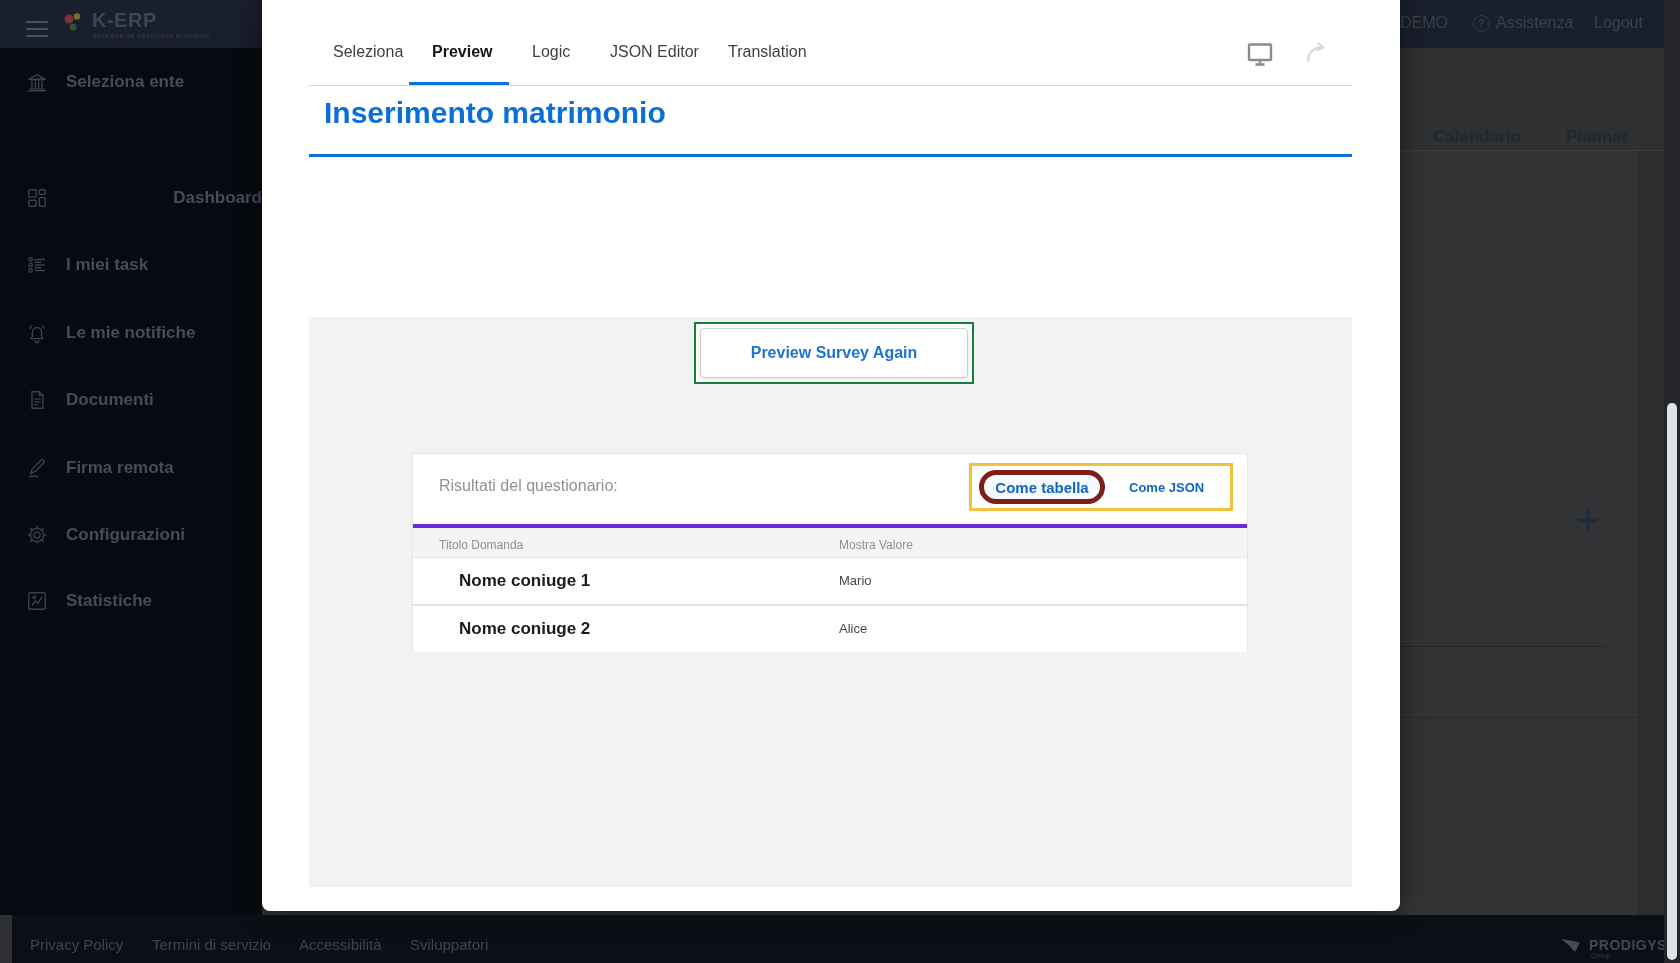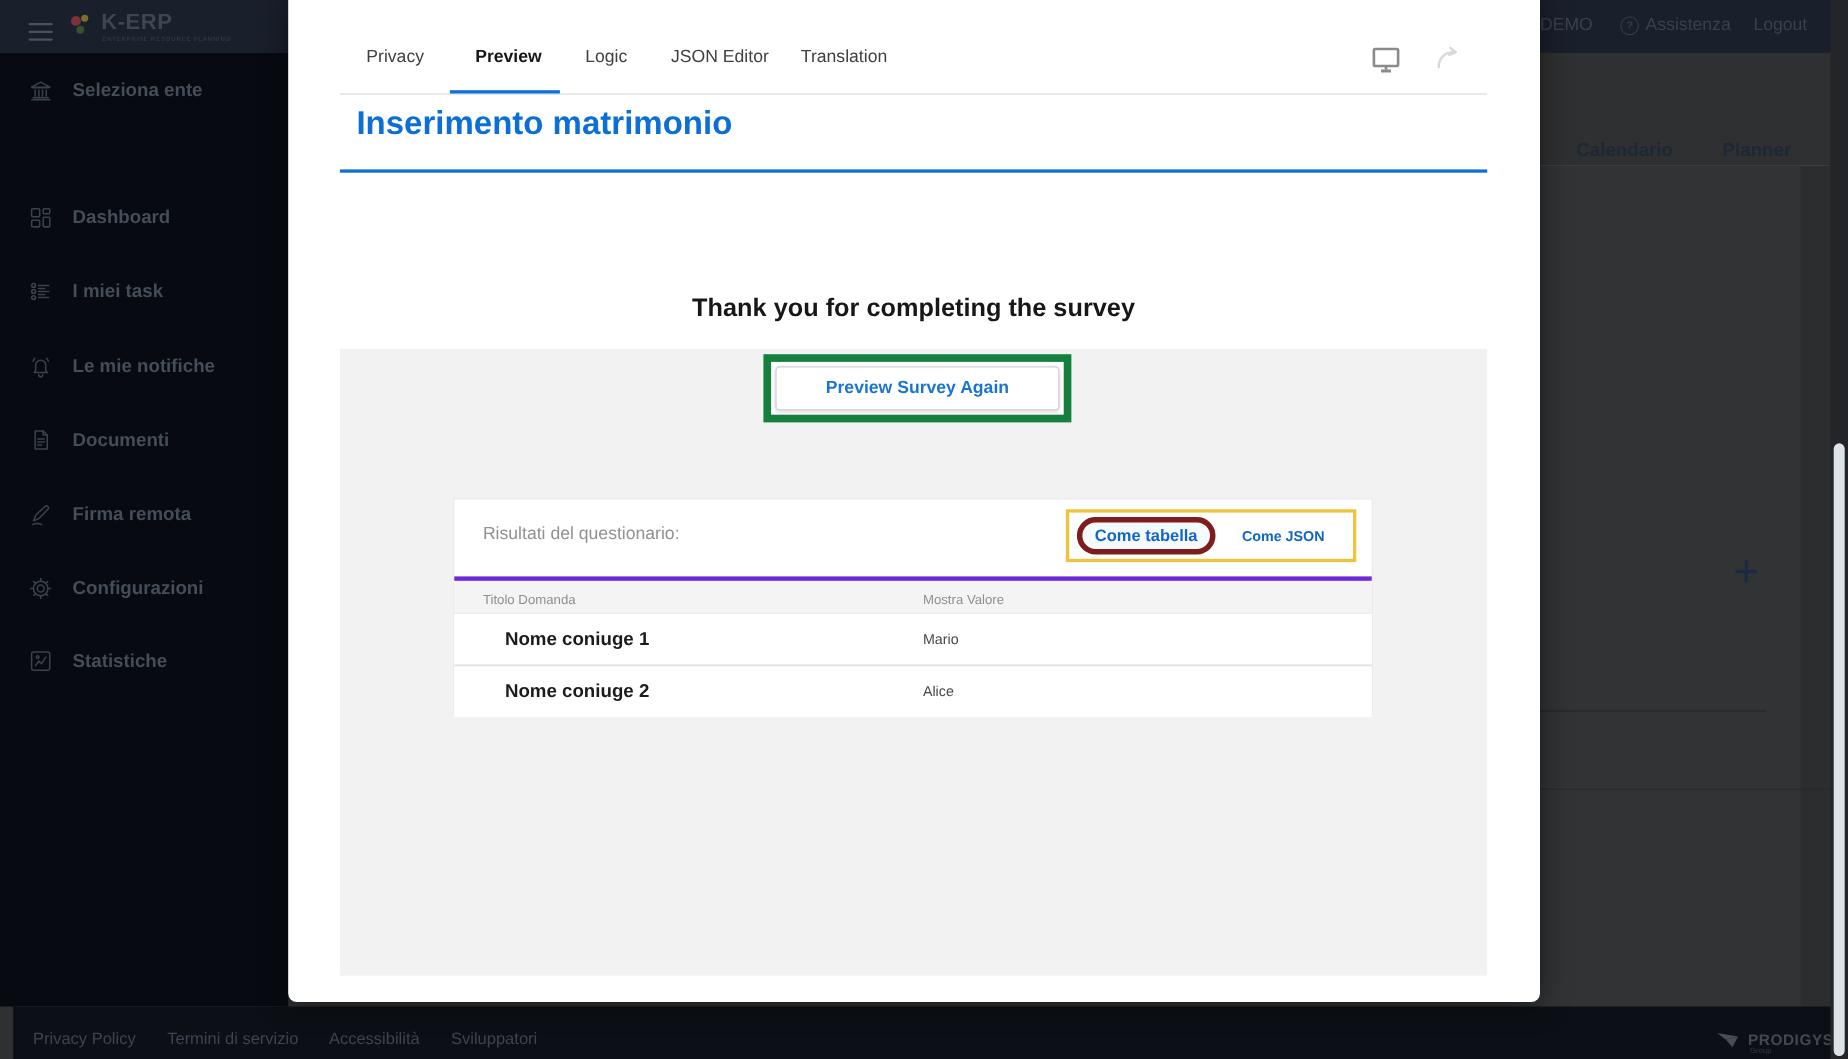--- a/index.html
+++ b/index.html
@@ -47,21 +47,21 @@
   .m-tab{position:absolute;top:43px;font-size:16px;color:#3f3f3f;cursor:pointer;}
   .m-tab.active{font-weight:bold;color:#161616;}
   #tab-underline{left:147px;top:82px;width:100px;height:3px;background:#0d6fd8;}
   #tabbar-border{left:47px;top:85px;width:1043px;height:1px;background:#d8d8d8;}
   .toolbar-icon svg{display:block;}
   #survey-title{left:62px;top:96px;font-size:30px;font-weight:bold;color:#0c6fd6;}
   #title-rule{left:47px;top:154px;width:1043px;height:3px;background:#0c6fd6;}
   #thanks{left:47px;top:266px;width:1043px;text-align:center;font-size:23px;font-weight:bold;color:#171717;}
   #gray-zone{left:47px;top:317px;width:1043px;height:570px;background:#f2f2f2;}
 
-  #again-wrap{left:385px;top:5px;width:280px;height:62px;border:7px solid #15803d;background:#ffffff;box-sizing:border-box;padding:4px;}
+  #again-wrap{left:385px;top:5px;width:280px;height:62px;border:2px solid #15803d;background:#ffffff;box-sizing:border-box;padding:4px;}
   #again-btn{width:100%;height:100%;background:#fff;border:1px solid #cfcfcf;border-radius:4px;
     box-shadow:0 1px 3px rgba(0,0,0,.15);box-sizing:border-box;
     display:flex;align-items:center;justify-content:center;
     font-size:16px;font-weight:bold;color:#1a75d2;cursor:pointer;}
 
   #results-panel{left:103px;top:136px;width:836px;height:197px;background:#ffffff;border:1px solid #e6e6e6;box-sizing:border-box;}
   #results-label{left:26px;top:23px;font-size:16px;color:#8f9193;}
   #toggle-wrap{left:556px;top:9px;width:264px;height:48px;border:3px solid #f1c33c;background:#fff;
     box-sizing:border-box;display:flex;align-items:center;padding-left:7px;}
   #toggle-table{width:126px;height:34px;border:5px solid #7f1d1d;border-radius:17px;background:#f4fafe;
@@ -107,21 +107,21 @@
     <span class="ic">
       <svg viewBox="0 0 24 24">
           <path d="M3 9 L12 4 L21 9 Z"></path>
           <path d="M4 9.5 h16"></path>
           <path d="M6.5 12 v6 M10.2 12 v6 M13.8 12 v6 M17.5 12 v6"></path>
           <path d="M4.5 19.5 h15 M3 21.5 h18"></path>
         </svg>
     </span>
     <span>Seleziona ente</span>
   </div>
-  <div class="side-item" style="top:132px;">
+  <div class="side-item" style="top:132px;justify-content:space-between;">
     <span class="ic">
       <svg viewBox="0 0 24 24">
           <rect x="3" y="3" width="8" height="8" rx="1"></rect>
           <rect x="14.5" y="3" width="6.5" height="5" rx="1"></rect>
           <rect x="3" y="14.5" width="8" height="6.5" rx="1"></rect>
           <rect x="14.5" y="11.5" width="6.5" height="9.5" rx="1"></rect>
         </svg>
     </span>
     <span>Dashboard</span>
   </div>
@@ -213,21 +213,21 @@
   <span class="abs brand-text" style="left:1577px;top:22px;"><span>PRODIGYS</span><sup style="font-size:7px;">®</sup></span>
   <span class="abs brand-sub" style="left:1579px;top:37px;">Group</span>
 </footer>
 
 <div id="scroll-track" class="abs"></div>
 <div id="scroll-thumb" class="abs"></div>
 
 <div id="modal" class="abs">
 
   <div id="tabbar-border" class="abs"></div>
-  <span class="m-tab" style="left:71px;">Privacy</span>
+  <span class="m-tab" style="left:71px;">Seleziona</span>
   <span class="m-tab active" style="left:170px;">Preview</span>
   <span class="m-tab" style="left:270px;">Logic</span>
   <span class="m-tab" style="left:348px;">JSON Editor</span>
   <span class="m-tab" style="left:466px;">Translation</span>
   <div id="tab-underline" class="abs"></div>
 
   <span class="abs toolbar-icon" style="left:985px;top:42px;">
     <svg width="26" height="25" viewBox="0 0 26 25" fill="none" stroke="#8b8b8b" stroke-width="2.4">
       <rect x="2" y="2.5" width="22" height="15.5" rx="1"></rect>
       <path d="M13 18 v3.5"></path>
@@ -237,21 +237,20 @@
   <span class="abs toolbar-icon" style="left:1043px;top:40px;">
     <svg width="24" height="26" viewBox="0 0 24 26" fill="none" stroke="#d9d9d9" stroke-width="2.2" stroke-linecap="round" stroke-linejoin="round">
       <path d="M3 21 a13 13 0 0 1 14.5-13.5"></path>
       <path d="M13.5 3.5 l5 4 -6 2.5"></path>
     </svg>
   </span>
 
   <div id="survey-title" class="abs">Inserimento matrimonio</div>
   <div id="title-rule" class="abs"></div>
 
-  <div id="thanks" class="abs">Thank you for completing the survey</div>
 
   <div id="gray-zone" class="abs">
 
     <div id="again-wrap" class="abs">
       <div id="again-btn">Preview Survey Again</div>
     </div>
 
     <div id="results-panel" class="abs">
       <div id="results-label" class="abs">Risultati del questionario:</div>
 

